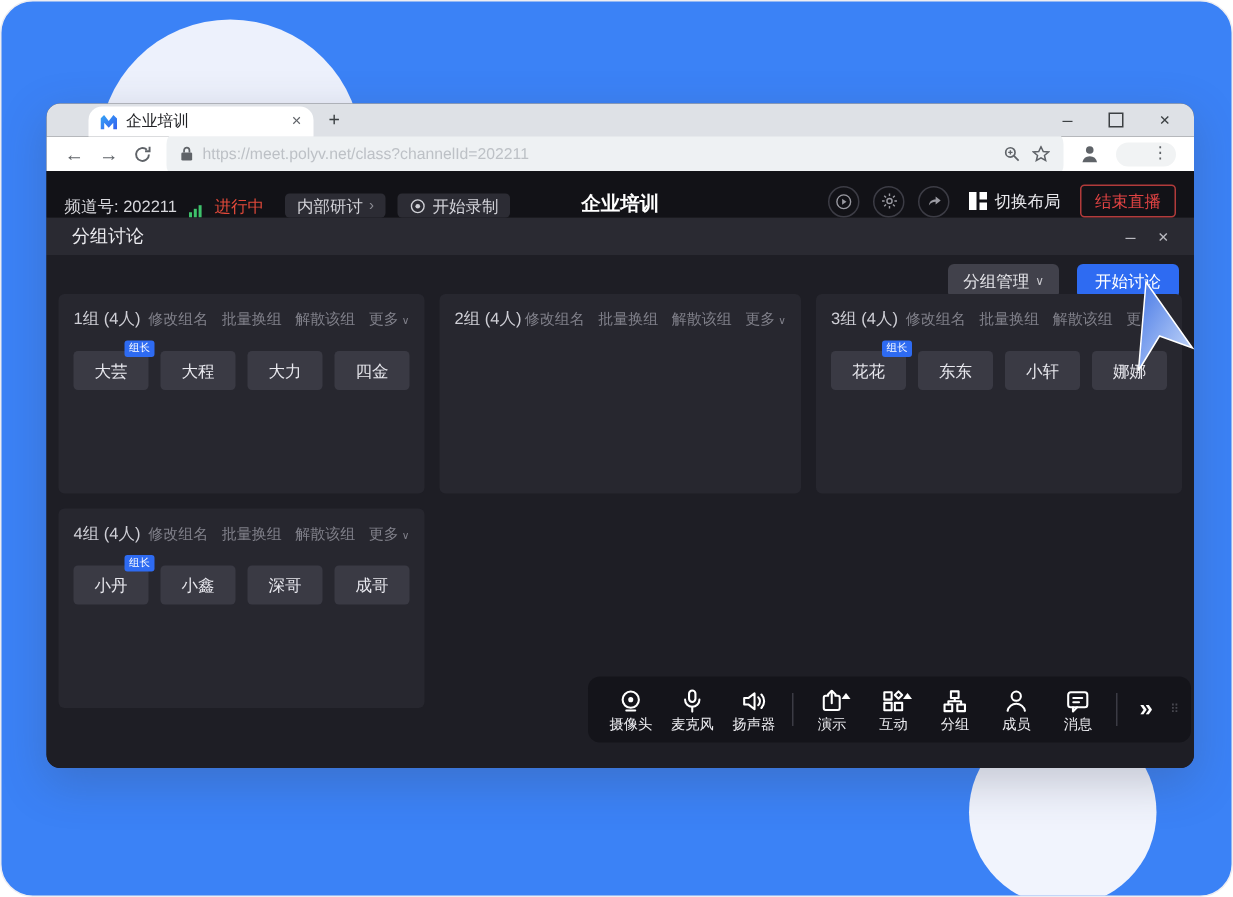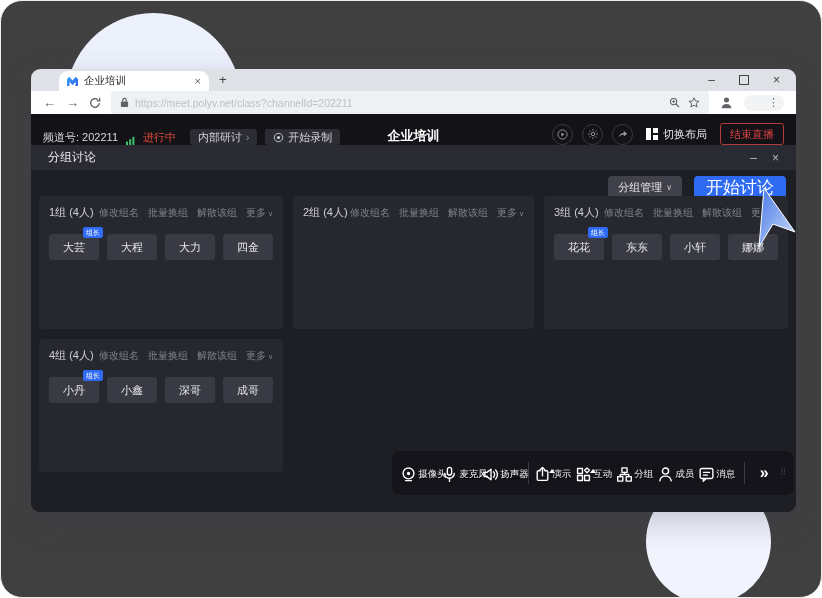--- a/index.html
+++ b/index.html
@@ -1,18 +1,18 @@
 <!DOCTYPE html>
 <html><head>
 <meta charset="utf-8">
 <style>
   html,body{margin:0;padding:0;}
   body{width:822px;height:598px;position:relative;background:#fff;
        font-family:"Liberation Sans","DejaVu Sans",sans-serif;overflow:hidden;}
-  .page{position:absolute;inset:0;background:#404040;border:1px solid #ededf2;border-radius:22px;overflow:hidden;}
+  .page{position:absolute;inset:0;background:#3b82f6;border:1px solid #ededf2;border-radius:22px;overflow:hidden;}
   .blob1{position:absolute;left:65px;top:12px;width:175px;height:175px;border-radius:50%;background:#edf1fc;}
   .blob2{position:absolute;left:645px;top:478px;width:125px;height:125px;border-radius:50%;background:#f1f4fd;}
 
   
   .window{position:absolute;left:30px;top:68px;width:765px;height:443px;border-radius:9px;
           box-shadow:0 10px 30px rgba(60,64,82,.25);background:#1e1e25;}
   .tabstrip{height:22px;background:#dee1e6;border-radius:9px 9px 0 0;position:relative;}
   .tab{position:absolute;left:28px;bottom:0;width:150px;height:20px;background:#fff;border-radius:9px 9px 0 0;
        display:flex;align-items:center;gap:6px;padding:0 8px;box-sizing:border-box;}
   .tab-title{font-size:10.5px;color:#202124;flex:1;white-space:nowrap;overflow:hidden;}
@@ -48,41 +48,41 @@
 
   
   .panelheader{height:25px;background:#2a2a32;display:flex;align-items:center;padding:0 17px;color:#ececf0;font-size:12px;text-align:right;}
   .phead-right{margin-left:auto;display:flex;gap:15px;color:#b9b9c0;font-size:12px;align-items:center;}
   .panelbody{height:342px;background:#1e1e25;border-radius:0 0 9px 9px;position:relative;}
 
   .actions{position:absolute;top:6px;right:10px;display:flex;gap:12px;}
   .managebtn{height:23px;background:#41414b;border-radius:4px;color:#e6e6ea;font-size:11px;display:flex;
              align-items:center;gap:4px;padding:0 10px;}
   .managebtn .caret{font-size:8px;color:#c7c7cd;}
-  .startbtn{height:23px;background:#2e6bf2;border-radius:4px;color:#fff;font-size:17px;display:flex;
+  .startbtn{height:23px;background:#2e6bf2;border-radius:4px;color:#fff;font-size:11px;display:flex;
             align-items:center;padding:0 12px;}
 
   .groups{position:absolute;left:8px;right:8px;top:26px;display:grid;grid-template-columns:repeat(3,1fr);
           gap:10px;grid-auto-rows:133px;}
   .card{background:#27272f;border-radius:4px;padding:9px 10px;box-sizing:border-box;}
   .cardhead{display:flex;align-items:center;}
   .gname{font-size:11px;color:#cfcfd6;white-space:nowrap;}
   .glinks{margin-left:auto;display:flex;gap:9px;align-items:center;}
   .glink{font-size:10px;color:#80808a;white-space:nowrap;}
   .glink .caret{font-size:7px;margin-left:2px;}
   .chips{display:flex;gap:8px;margin-top:14px;}
   .chip{position:relative;width:50px;height:26px;background:#3a3a44;border-radius:3px;color:#e8e8ee;
         font-size:11px;display:flex;align-items:center;justify-content:center;}
   .leaderbadge{position:absolute;top:-7px;right:-4px;background:#2e6bf2;color:#fff;font-size:7px;
                line-height:1;padding:2px 3px;border-radius:2px;white-space:nowrap;}
 
   
   .toolbar{position:absolute;right:2px;bottom:17px;height:44px;background:#14141a;border-radius:8px;
            display:flex;align-items:center;padding:0 8px;}
-  .titem{width:41px;display:flex;flex-direction:row;align-items:center;gap:1px;position:relative;padding-top:3px;text-decoration:underline;}
+  .titem{width:41px;display:flex;flex-direction:column;align-items:center;gap:1px;position:relative;padding-top:3px;}
   .ticon{width:17px;height:17px;display:flex;align-items:center;justify-content:center;position:relative;}
   .tlabel{font-size:9.5px;color:#eeeef2;white-space:nowrap;}
   .tcaret{position:absolute;right:-4px;top:3px;width:0;height:0;border-left:3px solid transparent;
           border-right:3px solid transparent;border-bottom:4px solid #fff;}
   .tdivider{width:1px;height:22px;background:#3b3b44;margin:0 5px;}
   .expand{width:28px;text-align:center;color:#fff;font-size:16px;font-weight:bold;}
   .draghandle{color:#47474f;font-size:8px;line-height:4px;margin-left:2px;}
 
   .cursor{position:absolute;left:746px;top:186px;z-index:50;}
   svg{display:block;}

